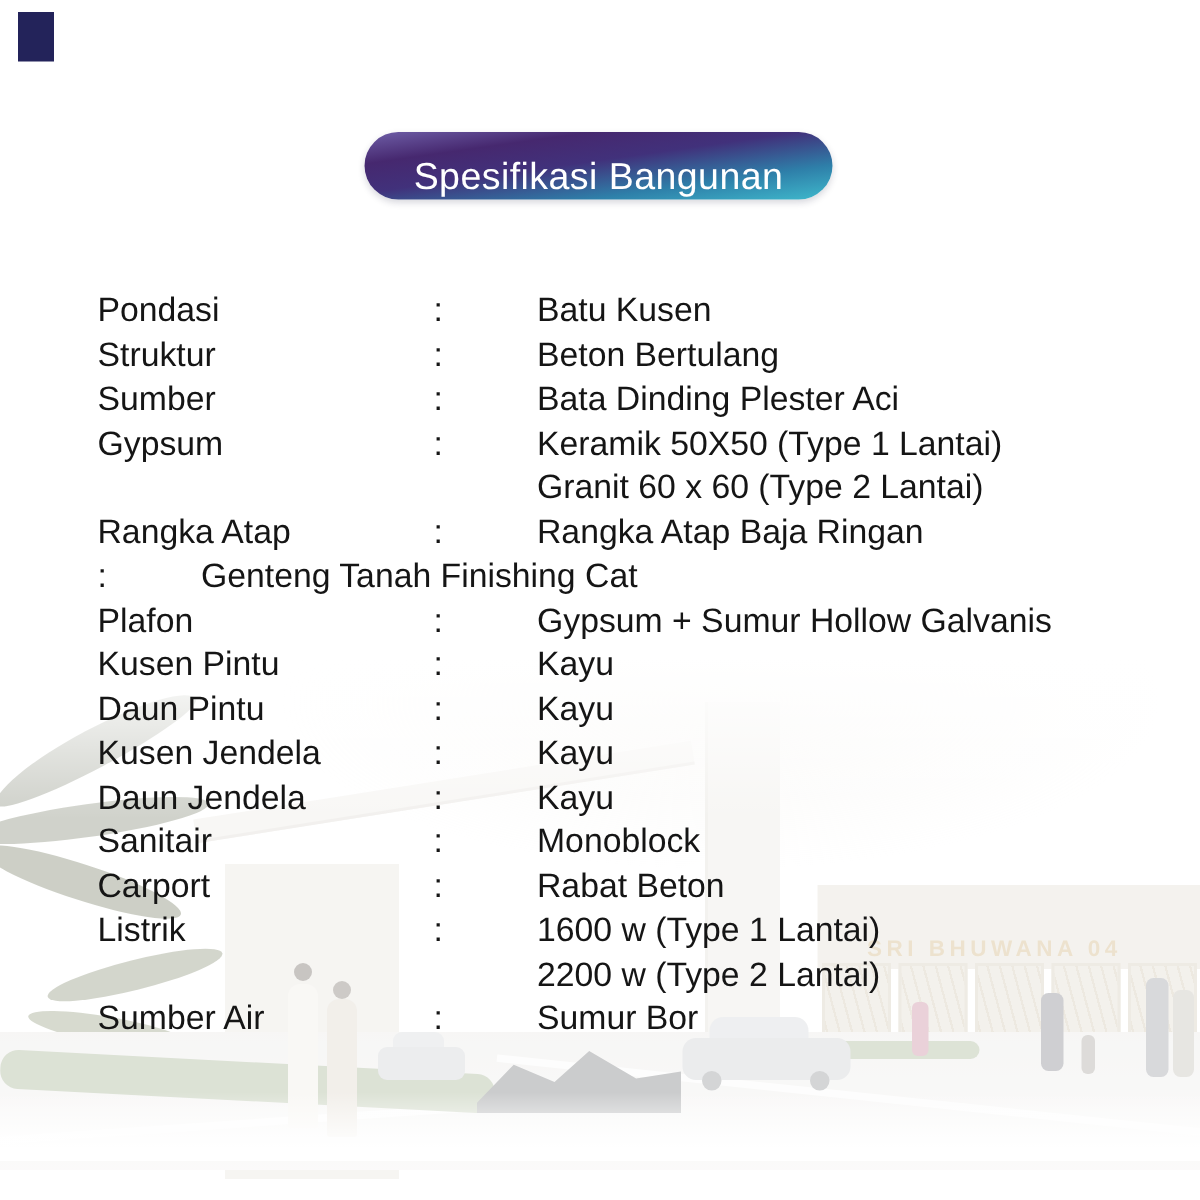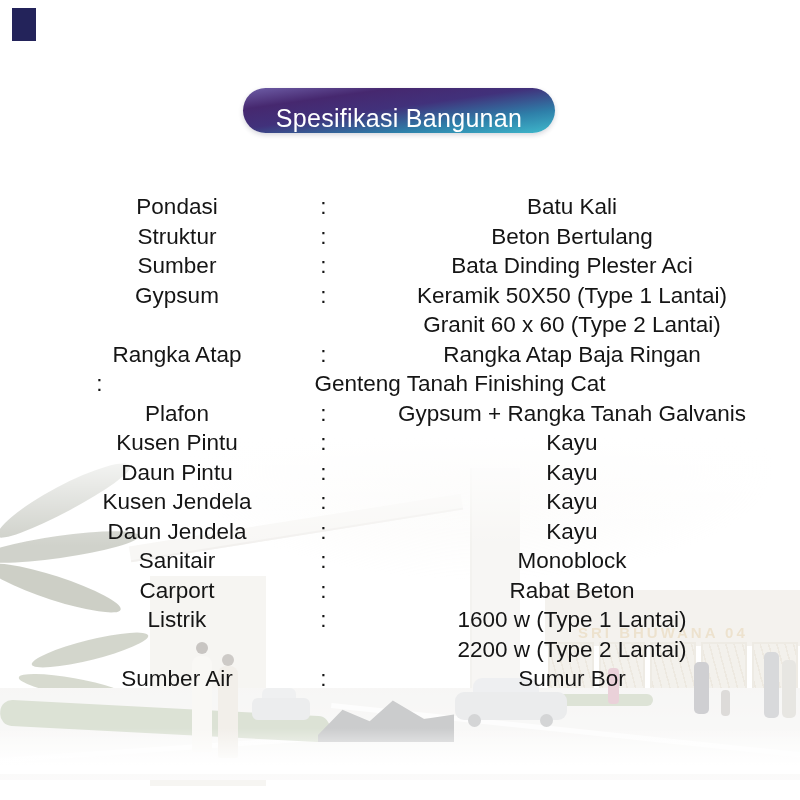--- a/index.html
+++ b/index.html
@@ -15,21 +15,21 @@
   .title-pill{
     position:absolute;left:243px;top:88px;width:312px;height:45px;border-radius:24px;
     background:linear-gradient(172deg,#6f5fa8 0%,#46286f 24%,#41317b 46%,#2e7fa9 74%,#3fb9cc 100%);
     display:flex;align-items:flex-end;justify-content:center;
     box-shadow:0 2px 5px rgba(30,30,60,0.18);z-index:3;
   }
   .title-pill span{color:#ffffff;font-size:25px;letter-spacing:0.3px;font-weight:400;}
 
   
   .spec-list{position:absolute;left:65px;top:192px;right:14px;font-size:22.5px;line-height:29.5px;z-index:3;}
-  .spec-row{display:flex;align-items:flex-start;text-align:center;}
+  .spec-row{display:flex;align-items:flex-start;}
   .spec-label{width:224px;flex:none;}
   .spec-colon{width:69px;flex:none;}
   .spec-value{flex:1;min-width:0;}
 
   
   .photo{position:absolute;left:0;top:428px;width:728px;height:346px;z-index:1;}
   .ph-art{position:absolute;inset:0;opacity:0.33;}
   .ph-art div{position:absolute;}
 
   .sky-wash{left:0;top:0;width:800px;height:200px;
@@ -136,21 +136,21 @@
 
   <div class="title-pill">
     <span>Spesifikasi Bangunan</span>
   </div>
 
   <div class="spec-list" id="spec-list">
       <div class="spec-row">
         <div class="spec-label">Pondasi</div>
         <div class="spec-colon">:</div>
         <div class="spec-value">
-          <div class="value-line">Batu Kali</div>
+          <div class="value-line">Batu Kusen</div>
         </div>
       </div>
       <div class="spec-row">
         <div class="spec-label">Struktur</div>
         <div class="spec-colon">:</div>
         <div class="spec-value">
           <div class="value-line">Beton Bertulang</div>
         </div>
       </div>
       <div class="spec-row">
@@ -178,21 +178,21 @@
       <div class="spec-row">
         <div class="spec-colon">:</div>
         <div class="spec-value">
           <div class="value-line">Genteng Tanah Finishing Cat</div>
         </div>
       </div>
       <div class="spec-row">
         <div class="spec-label">Plafon</div>
         <div class="spec-colon">:</div>
         <div class="spec-value">
-          <div class="value-line">Gypsum + Rangka Tanah Galvanis</div>
+          <div class="value-line">Gypsum + Sumur Hollow Galvanis</div>
         </div>
       </div>
       <div class="spec-row">
         <div class="spec-label">Kusen Pintu</div>
         <div class="spec-colon">:</div>
         <div class="spec-value">
           <div class="value-line">Kayu</div>
         </div>
       </div>
       <div class="spec-row">

